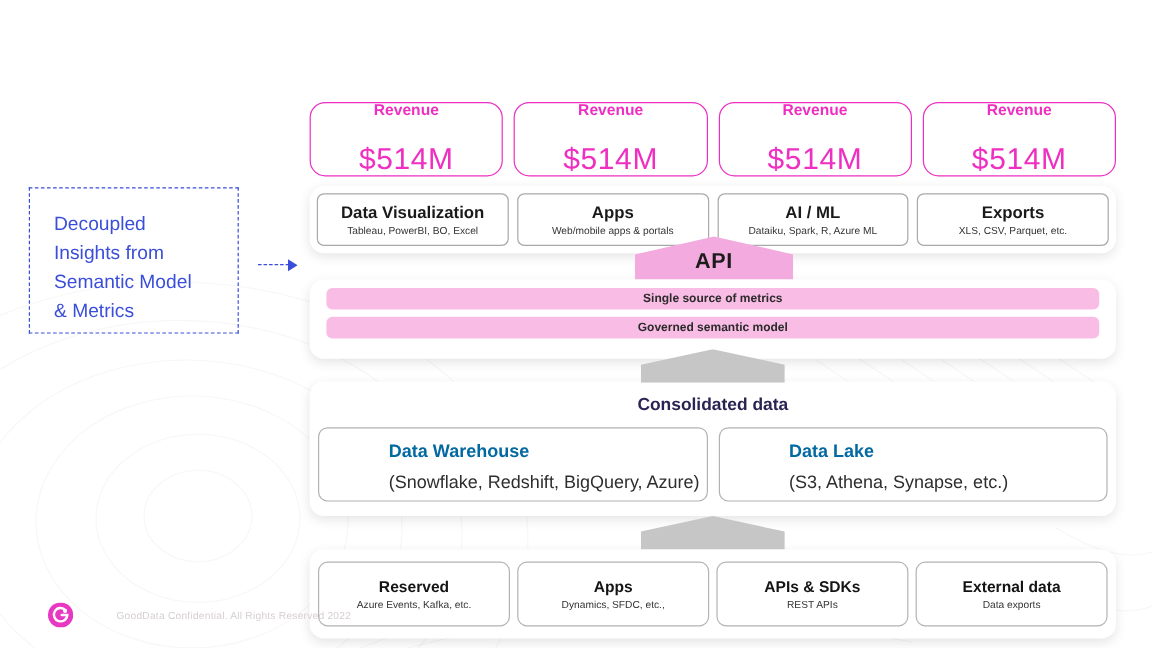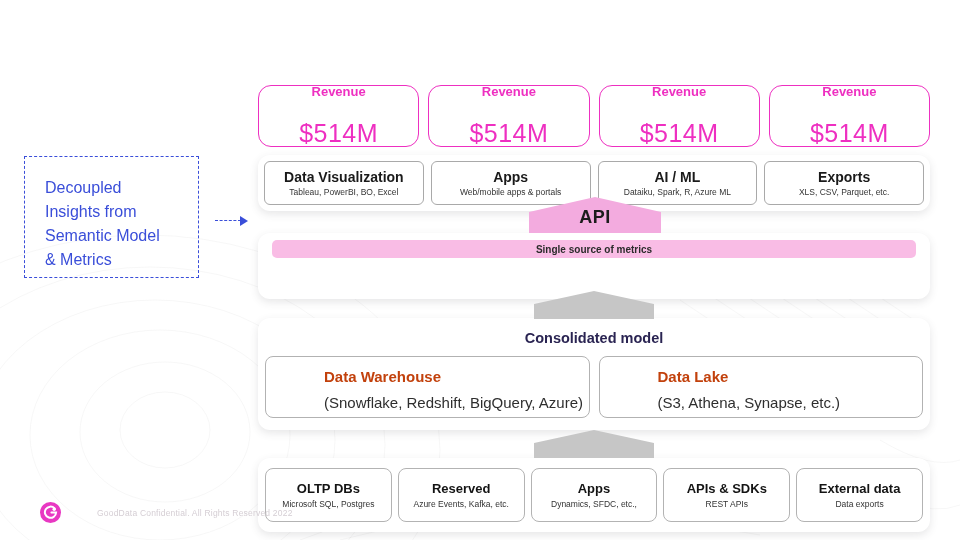--- a/index.html
+++ b/index.html
@@ -71,21 +71,21 @@
   
   .consolidated { top:318px; height:112px; }
   .consolidated .cons-title {
     text-align:center; padding-top:12px; font-size:14.5px; font-weight:bold; color:#2a2452;
   }
   .cons-boxes { display:flex; gap:9px; padding:10px 7px 0 7px; }
   .cons-box {
     flex:1; height:62px; border:1px solid #b2b2b2; border-radius:8px; background:#fff;
     padding:11px 0 0 58px;
   }
-  .cons-box .cb-title { font-size:15px; font-weight:bold; color:#c2410c; }
+  .cons-box .cb-title { font-size:15px; font-weight:bold; color:#0369a1; }
   .cons-box .cb-sub   { font-size:15px; color:#2e2e2e; margin-top:9px; }
 
   
   .sources { top:458px; height:74px; display:flex; gap:6px; padding:10px 7px; }
   .source-box {
     flex:1; background:#fff; border:1px solid #b3b3b3; border-radius:8px;
     display:flex; flex-direction:column; align-items:center; justify-content:center; gap:3px;
   }
   .source-box .s-title { font-size:13px; font-weight:bold; color:#141414; }
   .source-box .s-sub   { font-size:8.5px; color:#333; }
@@ -165,54 +165,51 @@
 
   <div class="api-arrow">
     <svg width="132" height="37" viewBox="0 0 132 37">
       <polygon points="0,37 0,16 66,1 132,16 132,37" fill="#f3abdf"></polygon>
     </svg>
     <div class="api-label">API</div>
   </div>
 
   <div class="panel metrics">
     <div class="metric-bar">Single source of metrics</div>
+    <div class="metric-bar">Governed semantic model</div>
   </div>
 
   <div class="gray-arrow" style="top:291px;">
     <svg width="120" height="28" viewBox="0 0 120 28">
       <polygon points="0,28 0,13 60,0 120,13 120,28" fill="#c6c6c6"></polygon>
     </svg>
   </div>
 
   <div class="panel consolidated">
-    <div class="cons-title">Consolidated model</div>
+    <div class="cons-title">Consolidated data</div>
     <div class="cons-boxes">
       <div class="cons-box">
         <div class="cb-title">Data Warehouse</div>
         <div class="cb-sub">(Snowflake, Redshift, BigQuery, Azure)</div>
       </div>
       <div class="cons-box">
         <div class="cb-title">Data Lake</div>
         <div class="cb-sub">(S3, Athena, Synapse, etc.)</div>
       </div>
     </div>
   </div>
 
   <div class="gray-arrow" style="top:430px;">
     <svg width="120" height="28" viewBox="0 0 120 28">
       <polygon points="0,28 0,13 60,0 120,13 120,28" fill="#c6c6c6"></polygon>
     </svg>
   </div>
 
   <div class="panel sources">
     <div class="source-box">
-      <div class="s-title">OLTP DBs</div>
-      <div class="s-sub">Microsoft SQL, Postgres</div>
-    </div>
-    <div class="source-box">
       <div class="s-title">Reserved</div>
       <div class="s-sub">Azure Events, Kafka, etc.</div>
     </div>
     <div class="source-box">
       <div class="s-title">Apps</div>
       <div class="s-sub">Dynamics, SFDC, etc.,</div>
     </div>
     <div class="source-box">
       <div class="s-title">APIs &amp; SDKs</div>
       <div class="s-sub">REST APIs</div>

